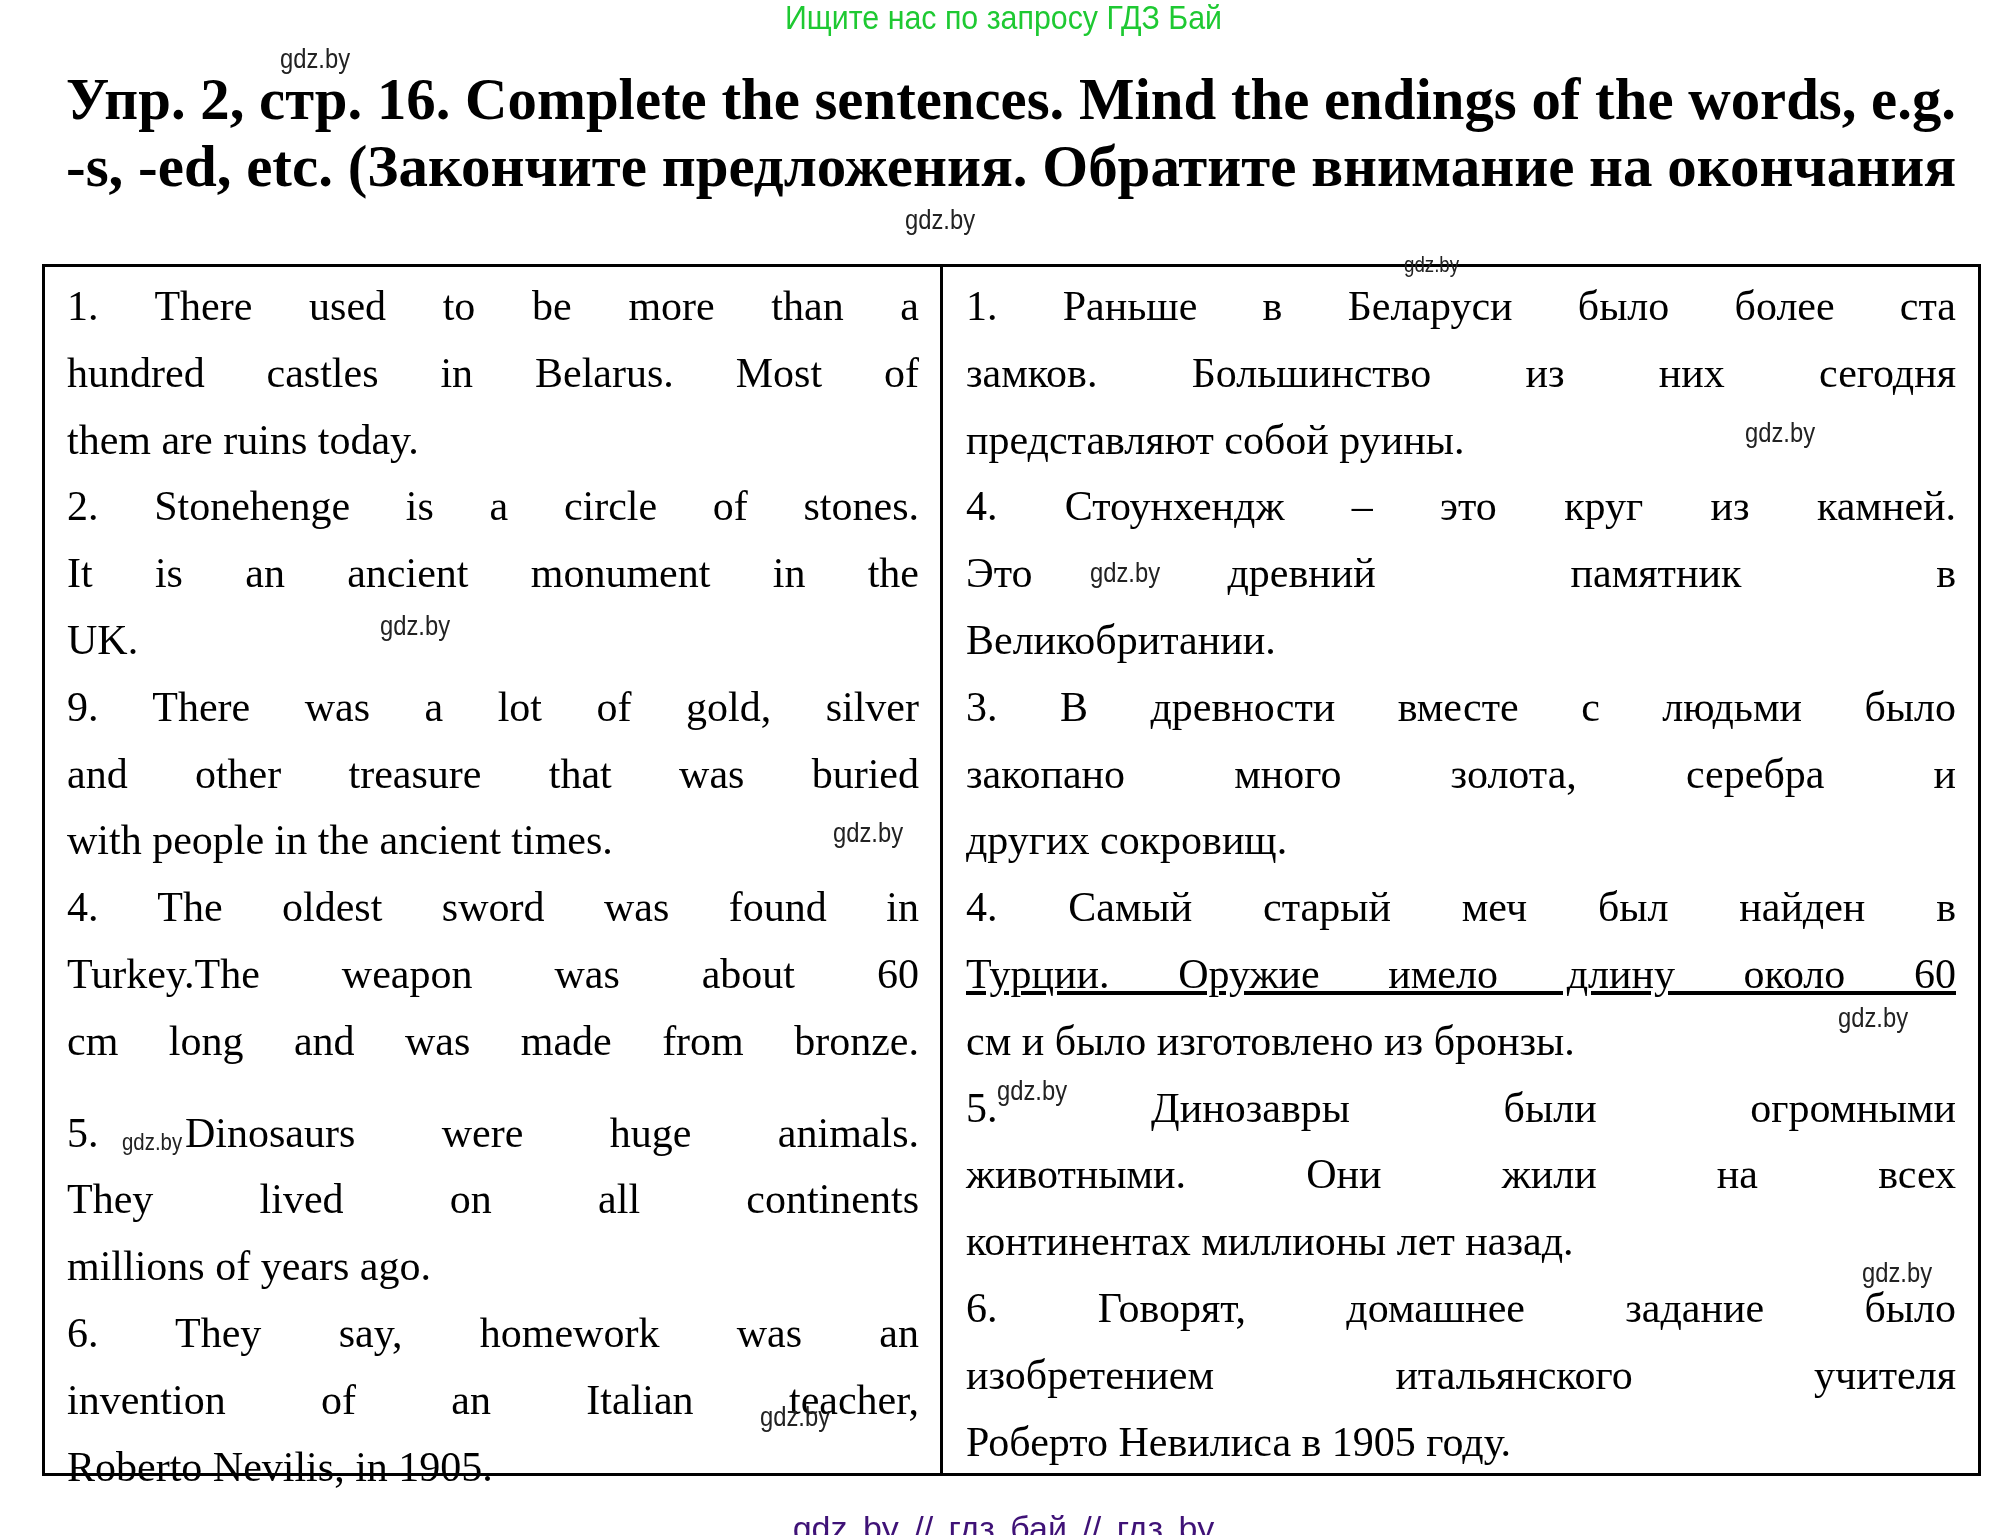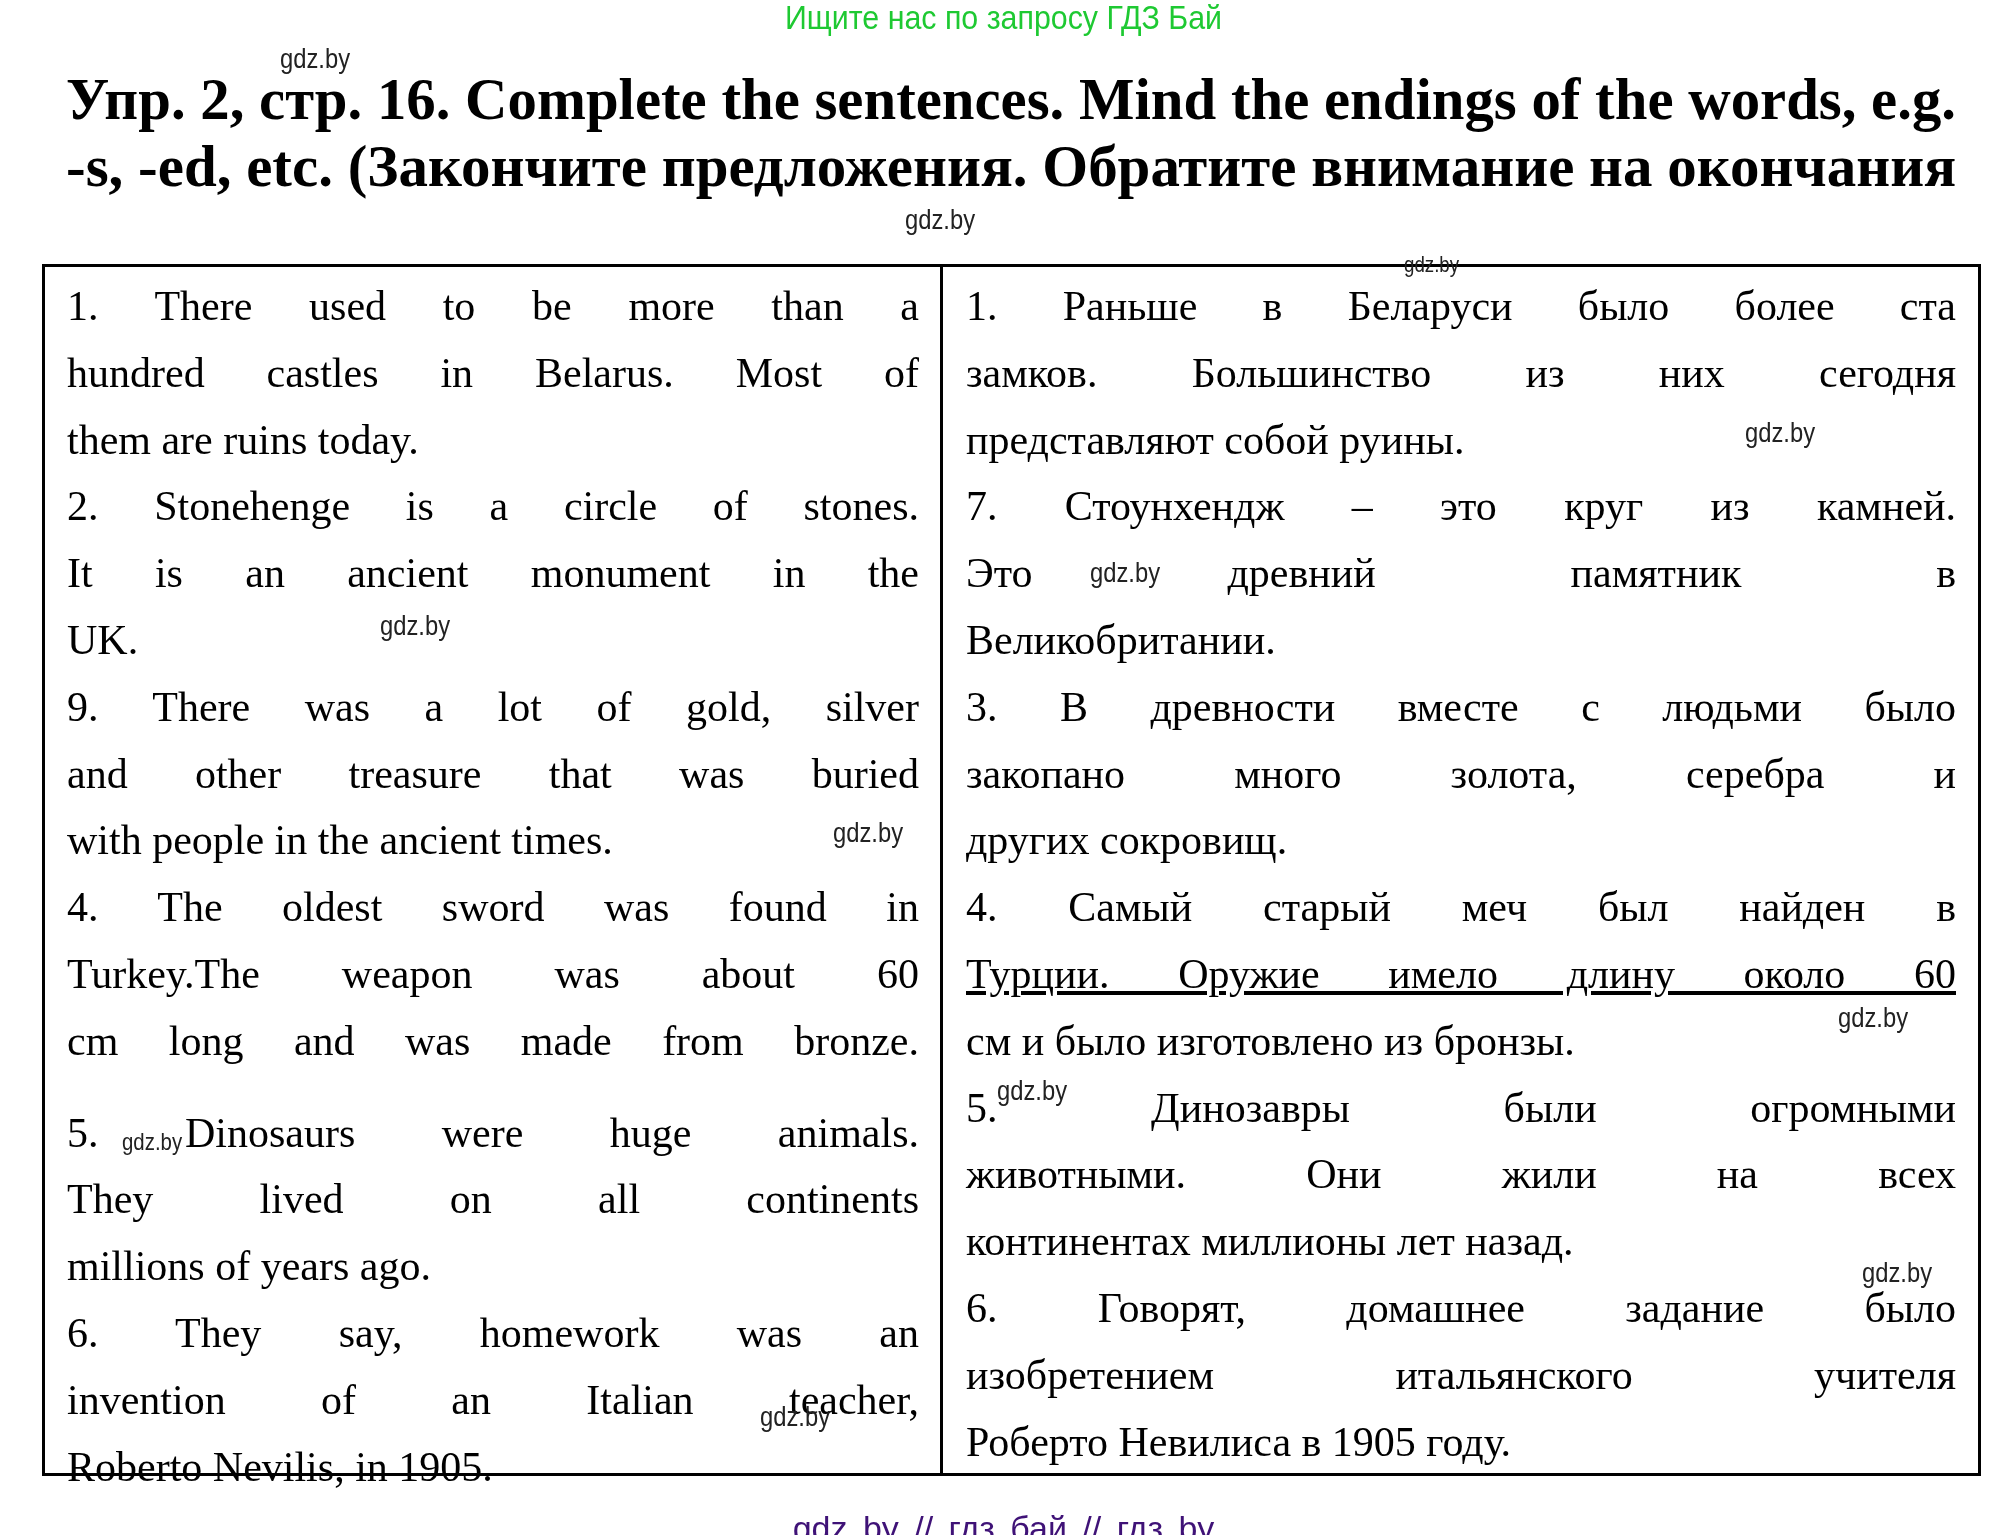--- a/index.html
+++ b/index.html
@@ -74,21 +74,21 @@
     <span class="line end" style="width: 852px;">millions of years ago.</span>
     <span class="line" style="width: 852px;">6. They say, homework was an</span>
     <span class="line" style="width: 852px;">invention of an Italian teacher,</span>
     <span class="line end" style="width: 852px;">Roberto Nevilis, in 1905.</span>
   </div>
 
   <div class="col right">
     <span class="line" style="width: 990px;">1. Раньше в Беларуси было более ста</span>
     <span class="line" style="width: 990px;">замков. Большинство из них сегодня</span>
     <span class="line end" style="width: 990px;">представляют собой руины.</span>
-    <span class="line" style="width: 990px;">7. Стоунхендж – это круг из камней.</span>
+    <span class="line" style="width: 990px;">4. Стоунхендж – это круг из камней.</span>
     <span class="line" style="width: 990px;">Это древний памятник в</span>
     <span class="line end" style="width: 990px;">Великобритании.</span>
     <span class="line" style="width: 990px;">3. В древности вместе с людьми было</span>
     <span class="line" style="width: 990px;">закопано много золота, серебра и</span>
     <span class="line end" style="width: 990px;">других сокровищ.</span>
     <span class="line" style="width: 990px;">4. Самый старый меч был найден в</span>
     <span class="line" style="width: 990px; text-decoration: underline;">Турции. Оружие имело длину около 60</span>
     <span class="line end" style="width: 990px;">см и было изготовлено из бронзы.</span>
     <span class="line" style="width: 990px;">5. Динозавры были огромными</span>
     <span class="line" style="width: 990px;">животными. Они жили на всех</span>

